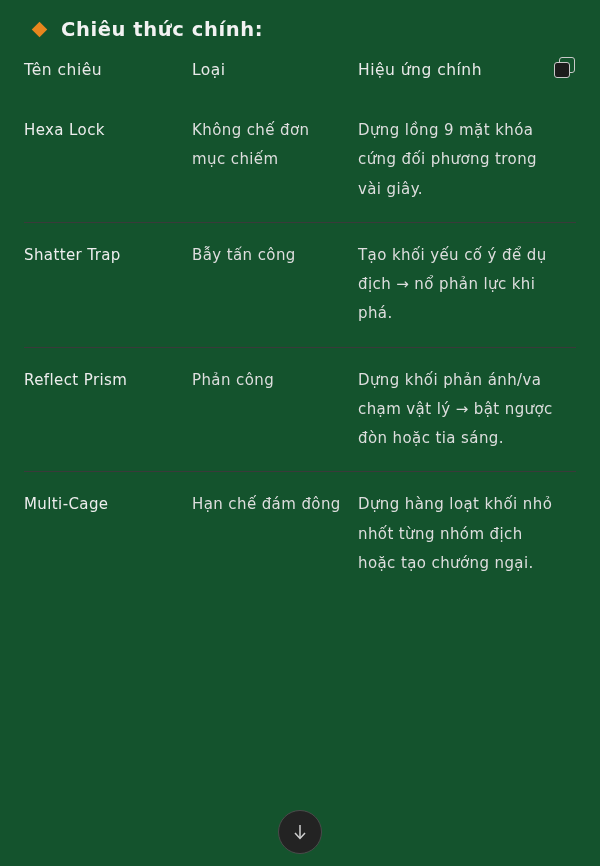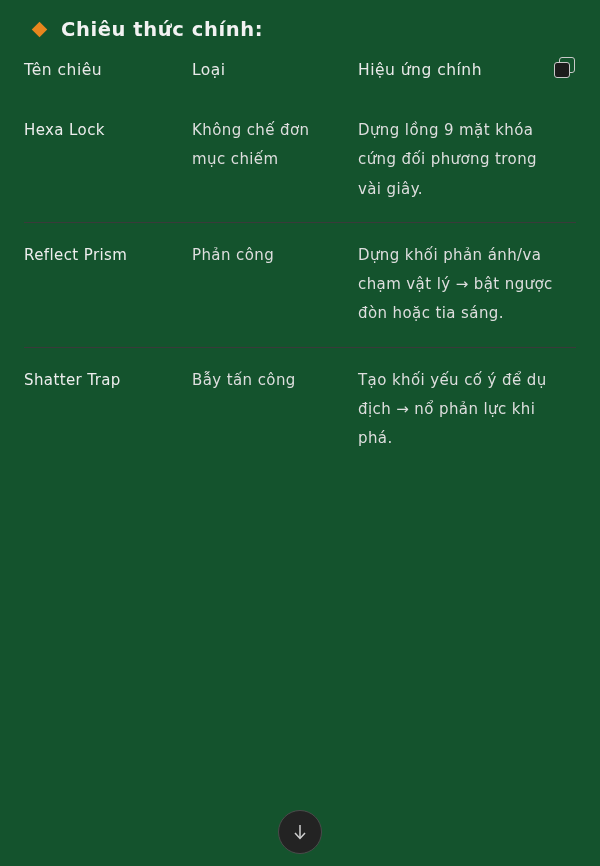--- a/index.html
+++ b/index.html
@@ -150,28 +150,33 @@
         </th>
       </tr>
     </thead>
     <tbody>
       <tr>
         <td class="name">Hexa Lock</td>
         <td>Không chế đơn mục chiếm</td>
         <td>Dựng lồng 9 mặt khóa cứng đối phương trong vài giây.</td>
       </tr>
       <tr>
+        <td class="name">Shatter Trap</td>
+        <td>Bẫy tấn công</td>
+        <td>Tạo khối yếu cố ý để dụ địch → nổ phản lực khi phá.</td>
+      </tr>
+      <tr>
         <td class="name">Reflect Prism</td>
         <td>Phản công</td>
         <td>Dựng khối phản ánh/va chạm vật lý → bật ngược đòn hoặc tia sáng.</td>
       </tr>
       <tr>
-        <td class="name">Shatter Trap</td>
-        <td>Bẫy tấn công</td>
-        <td>Tạo khối yếu cố ý để dụ địch → nổ phản lực khi phá.</td>
+        <td class="name">Multi-Cage</td>
+        <td>Hạn chế đám đông</td>
+        <td>Dựng hàng loạt khối nhỏ nhốt từng nhóm địch hoặc tạo chướng ngại.</td>
       </tr>
     </tbody>
   </table>
 
   <div class="scroll-fab">
     <svg width="20" height="20" viewBox="0 0 20 20">
       <line x1="10" y1="3" x2="10" y2="16" stroke="#d0d0d0" stroke-width="1.5"></line>
       <polyline points="5,11 10,16.5 15,11" fill="none" stroke="#d0d0d0" stroke-width="1.5"></polyline>
     </svg>
   </div>

